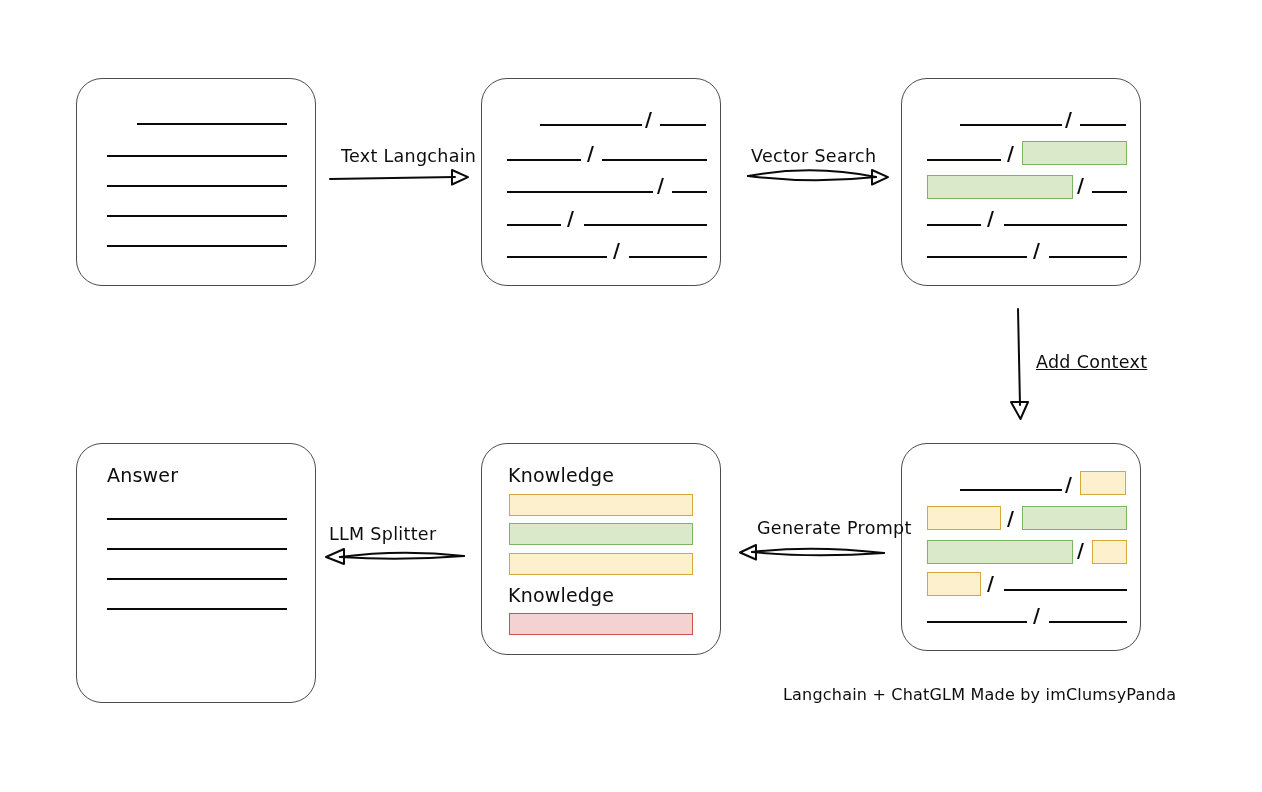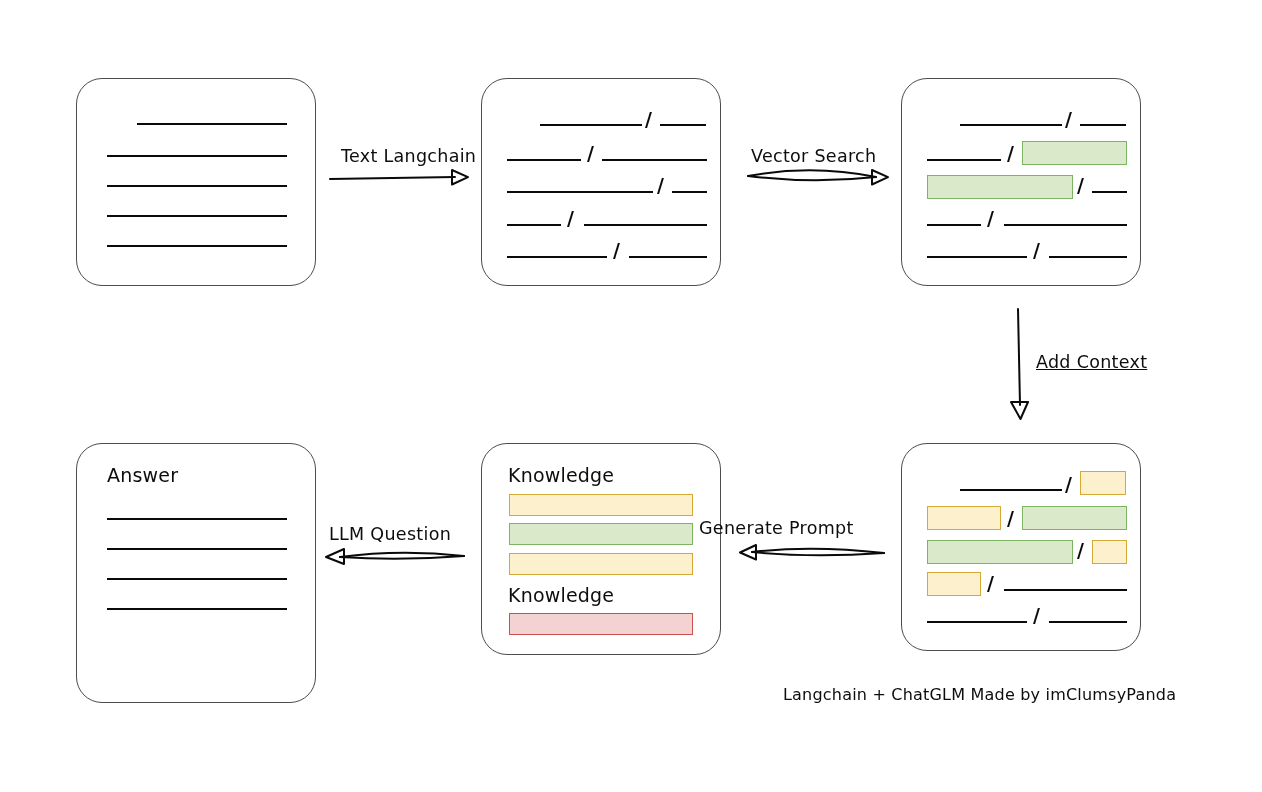--- a/index.html
+++ b/index.html
@@ -214,17 +214,17 @@
   <div class="rule" style="left:30px; top:134px; width:180px;"></div>
   <div class="rule" style="left:30px; top:164px; width:180px;"></div>
 </div>
 
 <div class="arrow-label" style="left:341px; top:146px;">Text Langchain</div>
 
 <div class="arrow-label" style="left:751px; top:146px;">Vector Search</div>
 
 <div class="arrow-label" style="left:1036px; top:352px;text-decoration:underline;">Add Context</div>
 
-<div class="arrow-label" style="left:699px; top:518px;">Generate Prompt</div>
-
-<div class="arrow-label" style="left:329px; top:524px;">LLM Question</div>
+<div class="arrow-label" style="left:757px; top:518px;">Generate Prompt</div>
+
+<div class="arrow-label" style="left:329px; top:524px;">LLM Splitter</div>
 
 <div class="footer-caption" style="left:783px; top:685px;">Langchain + ChatGLM Made by imClumsyPanda</div>
 
 </body></html>

